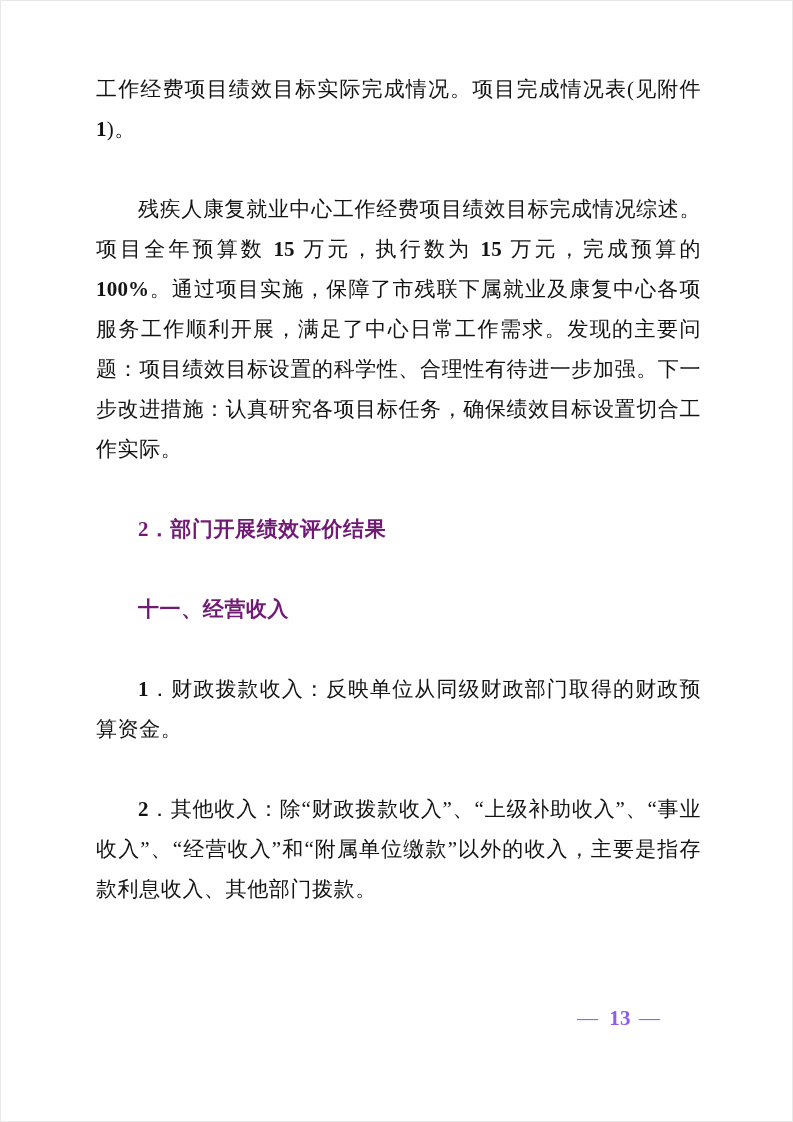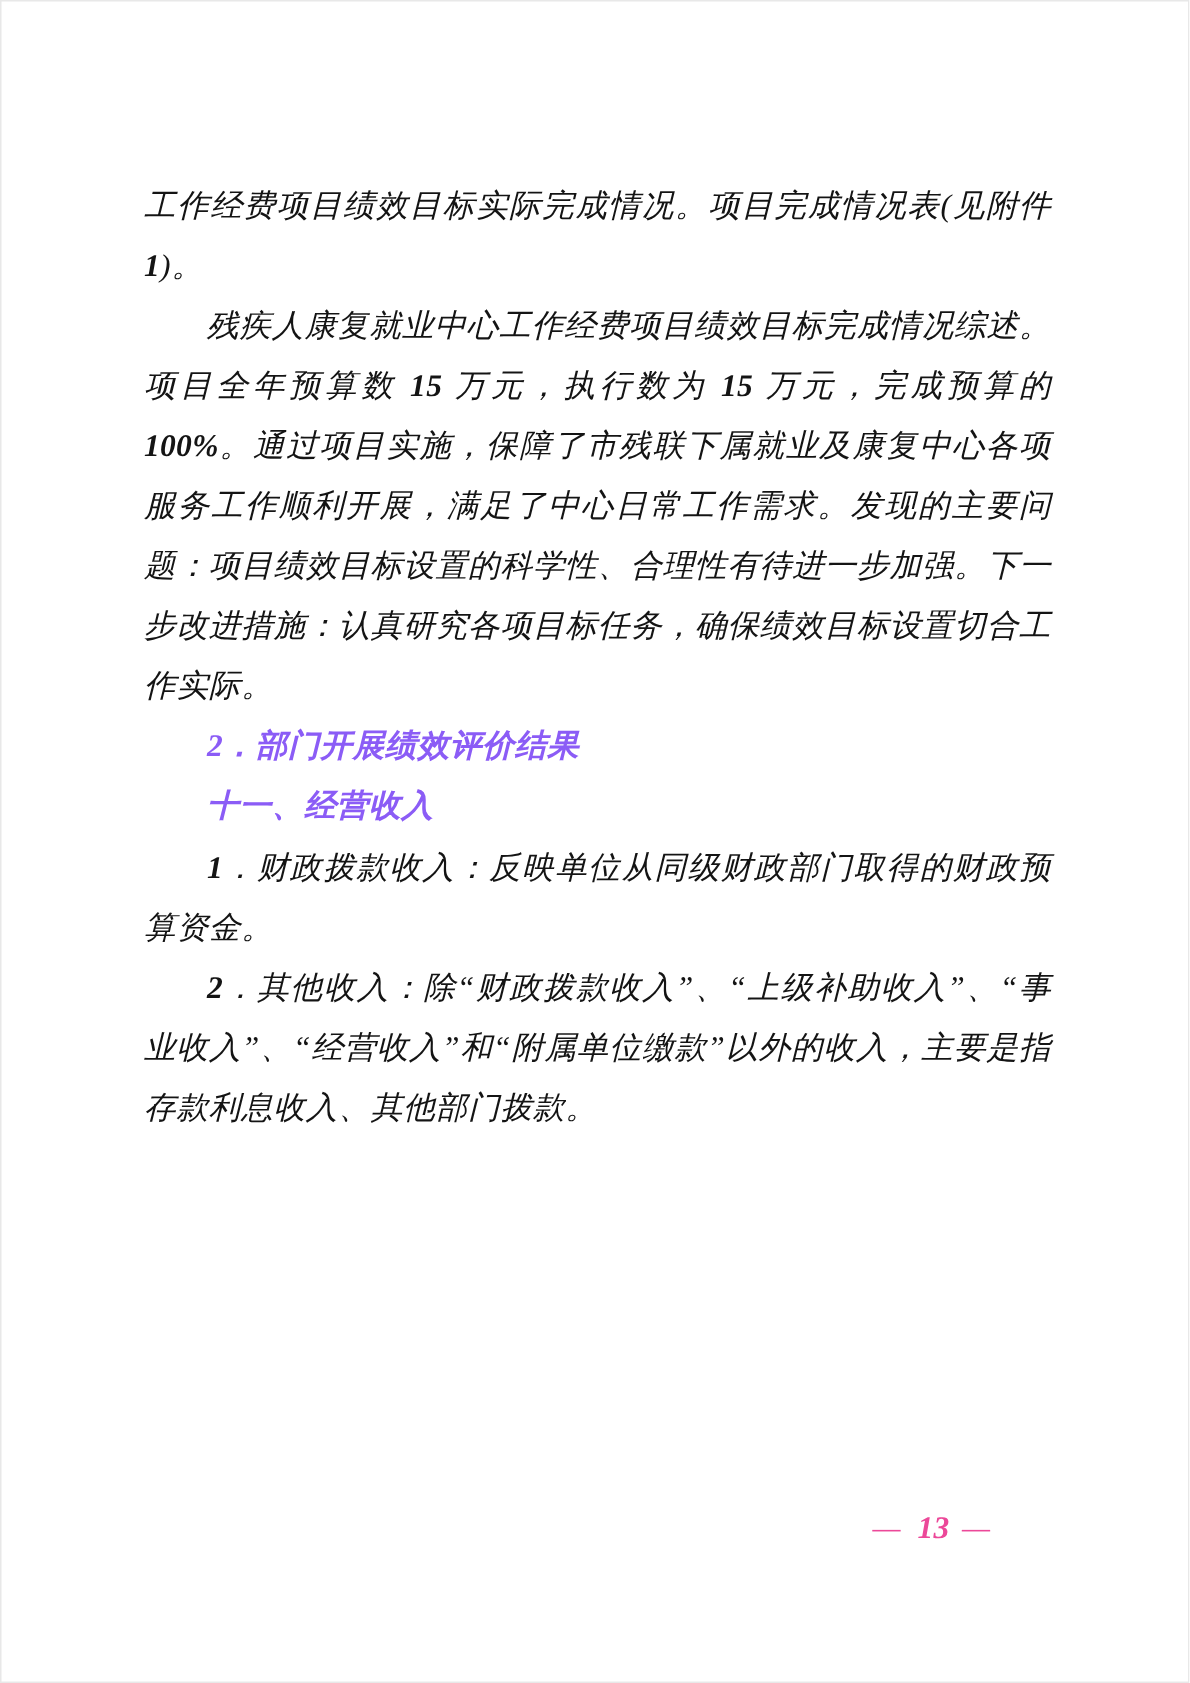--- a/index.html
+++ b/index.html
@@ -6,57 +6,57 @@
     margin: 0;
     padding: 0;
     background: #ffffff;
   }
   .page {
     position: relative;
     width: 793px;
     height: 1122px;
     background: #ffffff;
     box-sizing: border-box;
-    padding: 117px 92px 0 96px;
+    padding: 69px 92px 0 96px;
     font-family: "Liberation Serif", "DejaVu Serif", serif;
     font-size: 21px;
     line-height: 40px;
     letter-spacing: 0.6px;
     color: #141414;
     outline: 1px solid #e8e8e8;
     outline-offset: -1px;
     overflow: hidden;
-    font-style: italic;
   }
   .para {
     margin: 0;
     text-align: justify;
   }
   .indent {
     text-indent: 2em;
+    margin-top: 40px;
   }
   .heading {
     font-family: "Liberation Sans", "DejaVu Sans", sans-serif;
     font-weight: 700;
     text-align: left;
-    color: #8b5cf6;
+    color: #701a75;
   }
   .fig {
     font-weight: 700;
     font-family: "Liberation Serif", "DejaVu Serif", serif;
     letter-spacing: 0.2px;
   }
   .footer {
     position: absolute;
     top: 1002px;
     right: 130px;
     font-size: 21px;
     line-height: 32px;
     letter-spacing: 3px;
-    color: #ec4899;
+    color: #8b5cf6;
   }
 </style>
 </head>
 <body>
 
 <div class="page">
 
   <p class="para autofig">工作经费项目绩效目标实际完成情况。项目完成情况表(见附件<span class="fig">1</span>)。</p>
 
   <p class="para indent autofig">残疾人康复就业中心工作经费项目绩效目标完成情况综述。项目全年预算数 <span class="fig">15</span> 万元，执行数为 <span class="fig">15</span> 万元，完成预算的 <span class="fig">100%</span>。通过项目实施，保障了市残联下属就业及康复中心各项服务工作顺利开展，满足了中心日常工作需求。发现的主要问题：项目绩效目标设置的科学性、合理性有待进一步加强。下一步改进措施：认真研究各项目标任务，确保绩效目标设置切合工作实际。</p>

